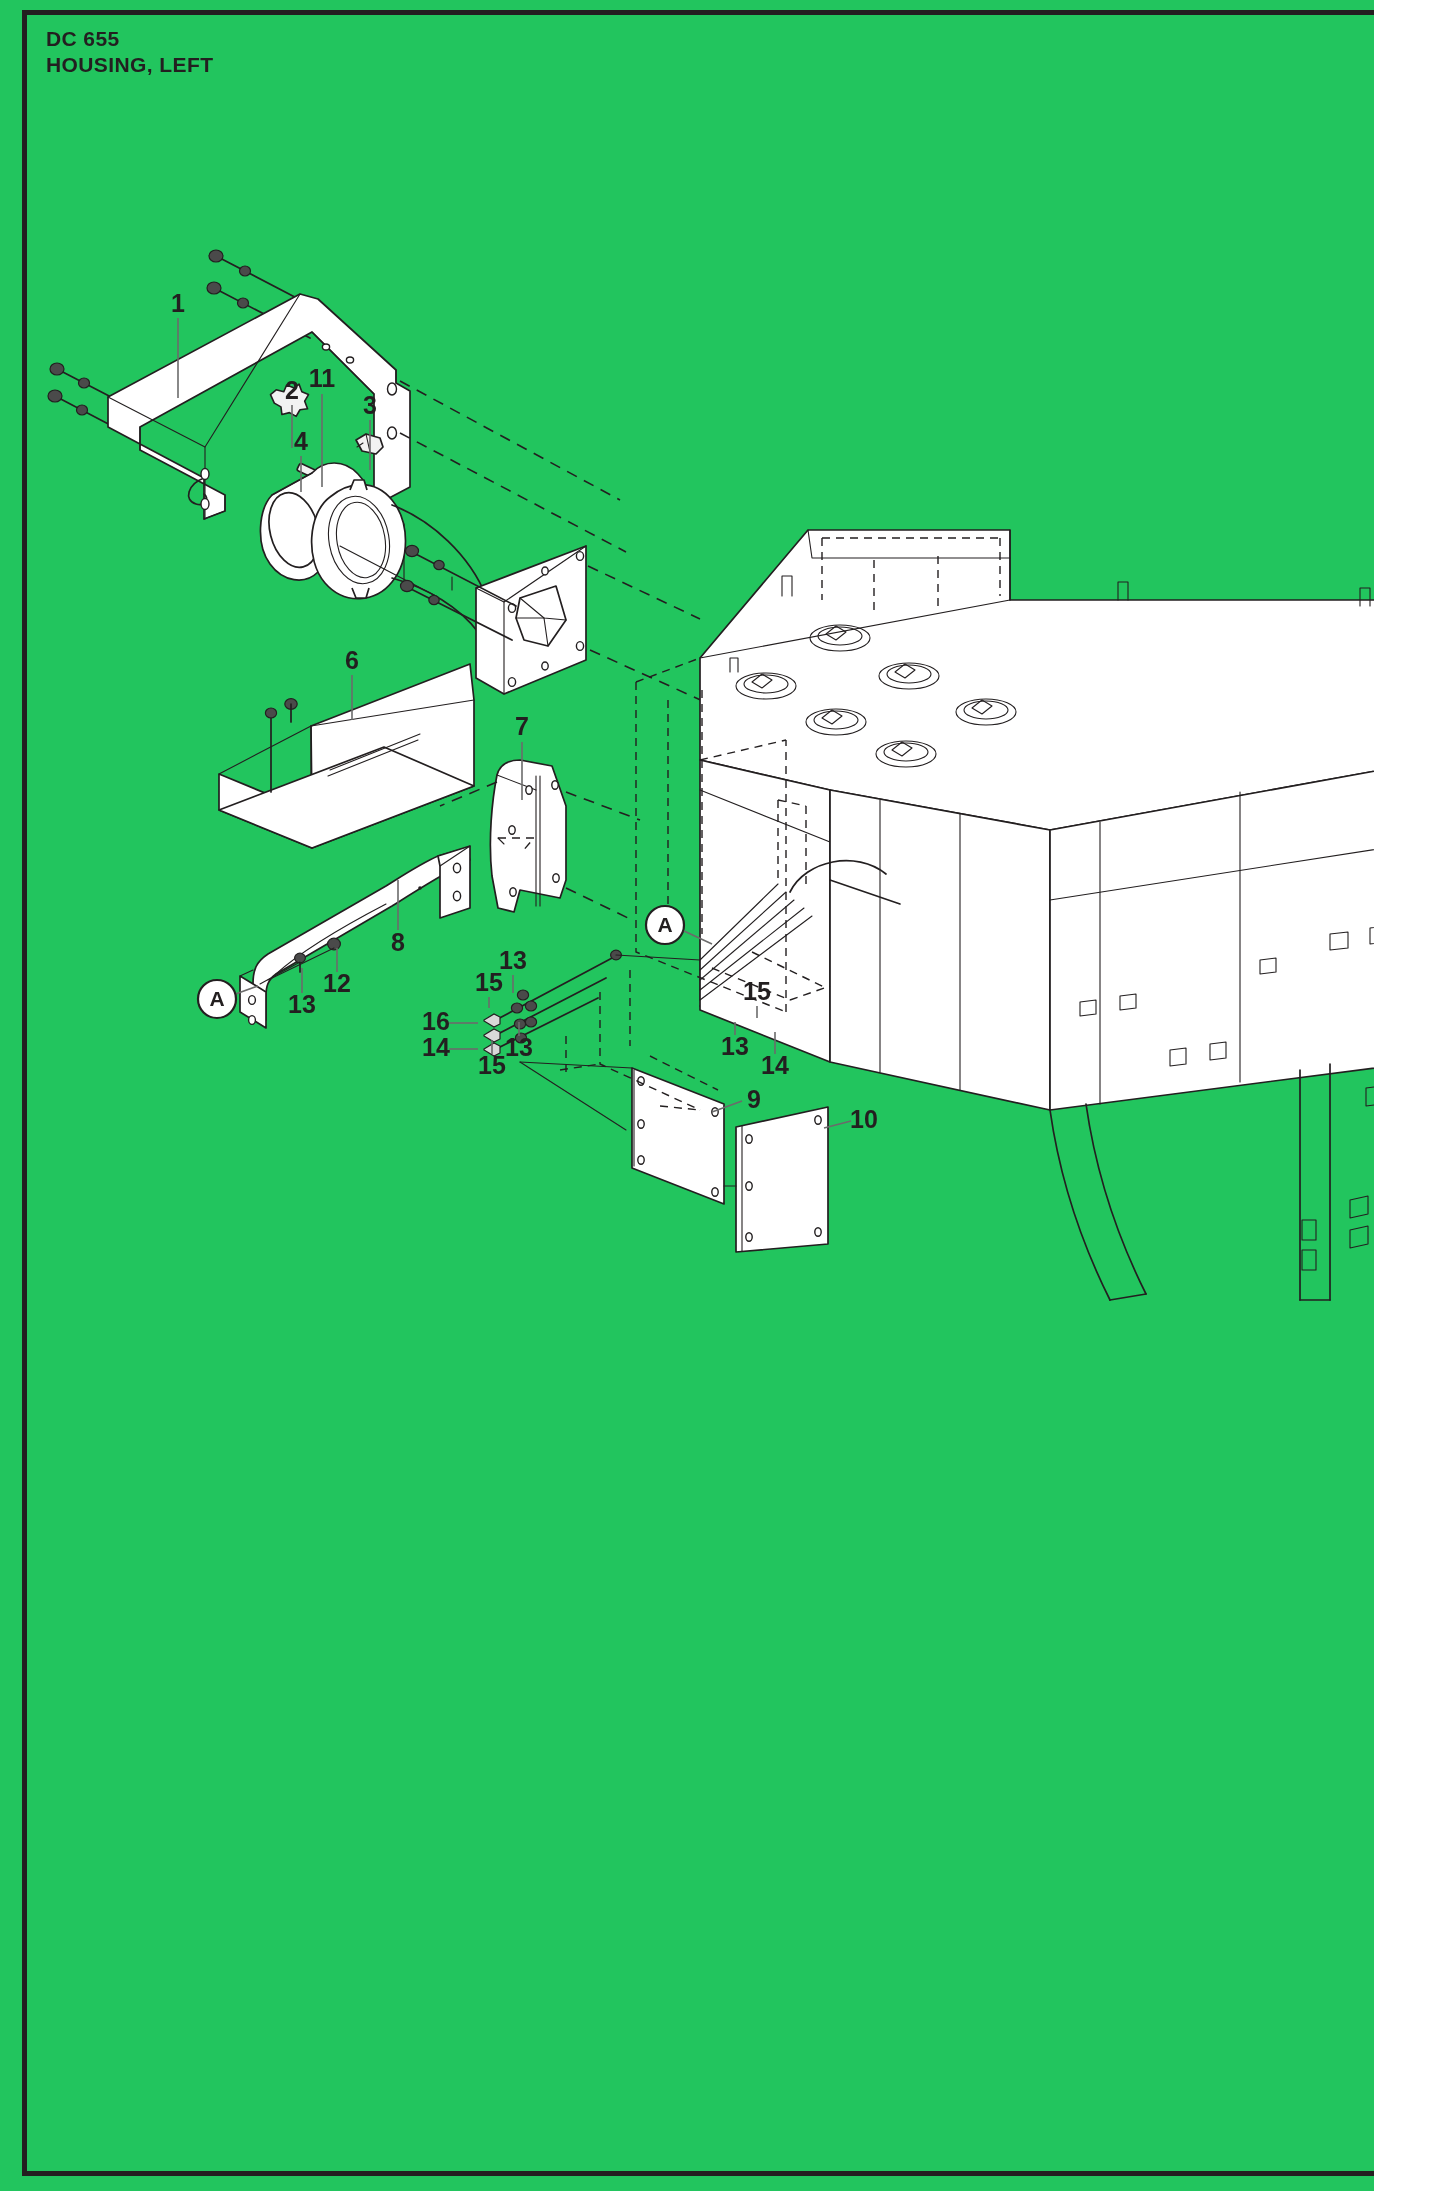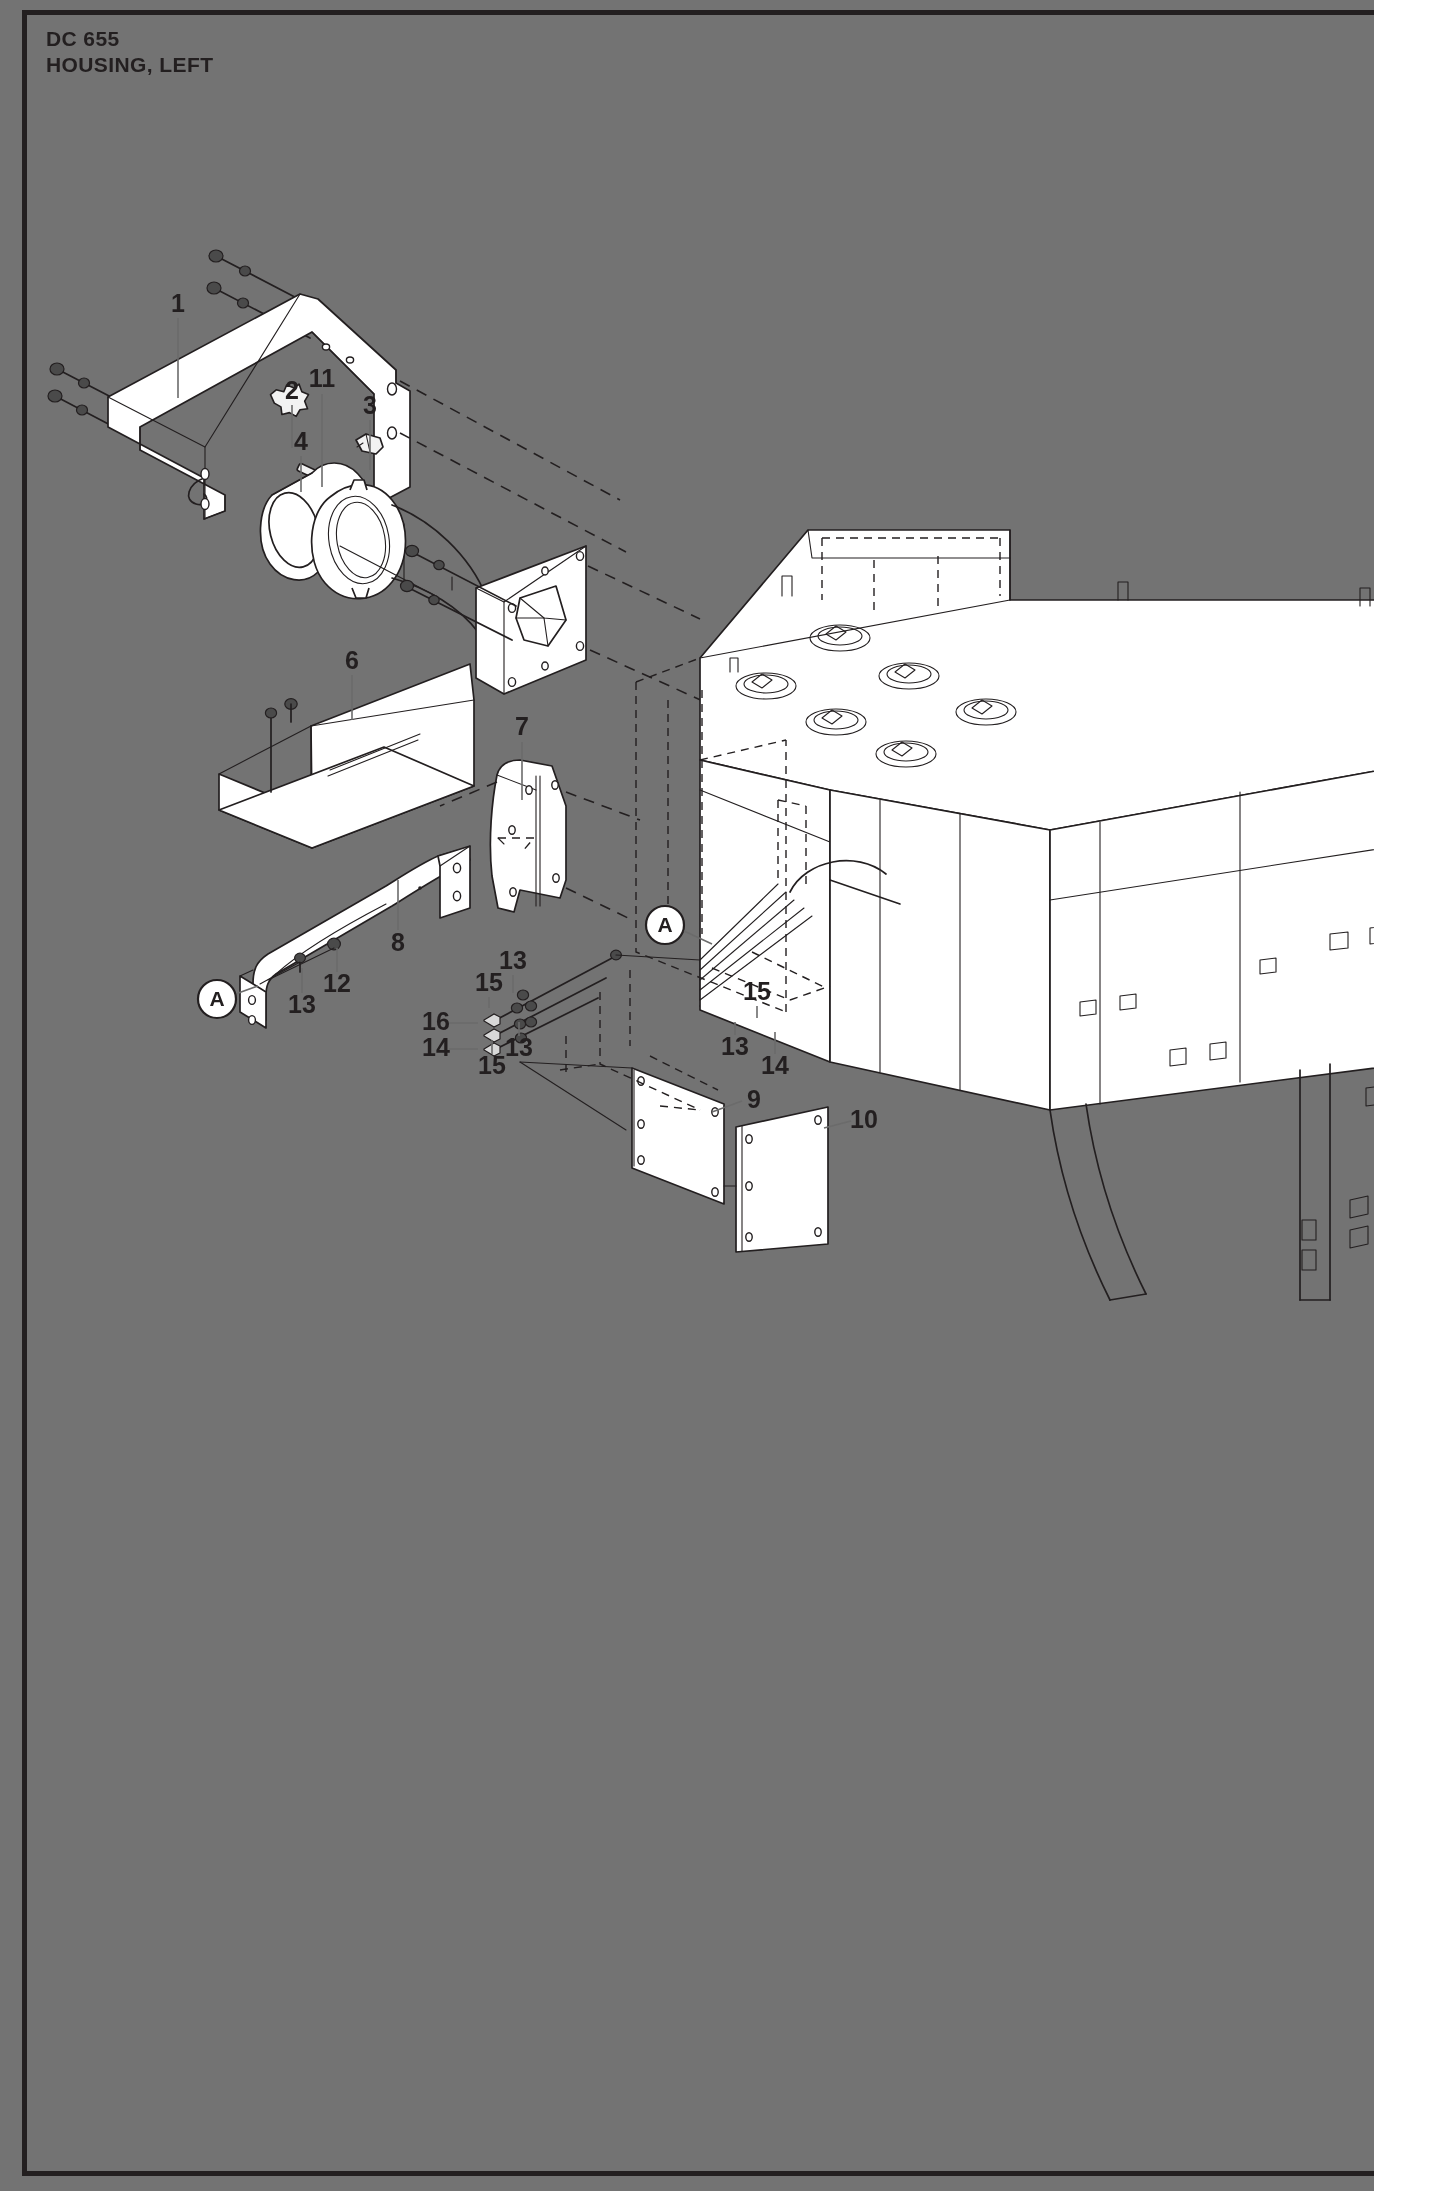--- a/index.html
+++ b/index.html
@@ -7,21 +7,21 @@
     padding: 0;
     background: #ffffff;
   }
   body {
     font-family: "Liberation Sans", sans-serif;
   }
   #page {
     position: relative;
     width: 1374px;
     height: 2191px;
-    background: #737373;
+    background: #22c55e;
     overflow: hidden;
   }
   #page-border {
     position: absolute;
     left: 22px;
     top: 10px;
     width: 1400px;
     height: 2166px;
     border: 5px solid #231f20;
     box-sizing: border-box;

